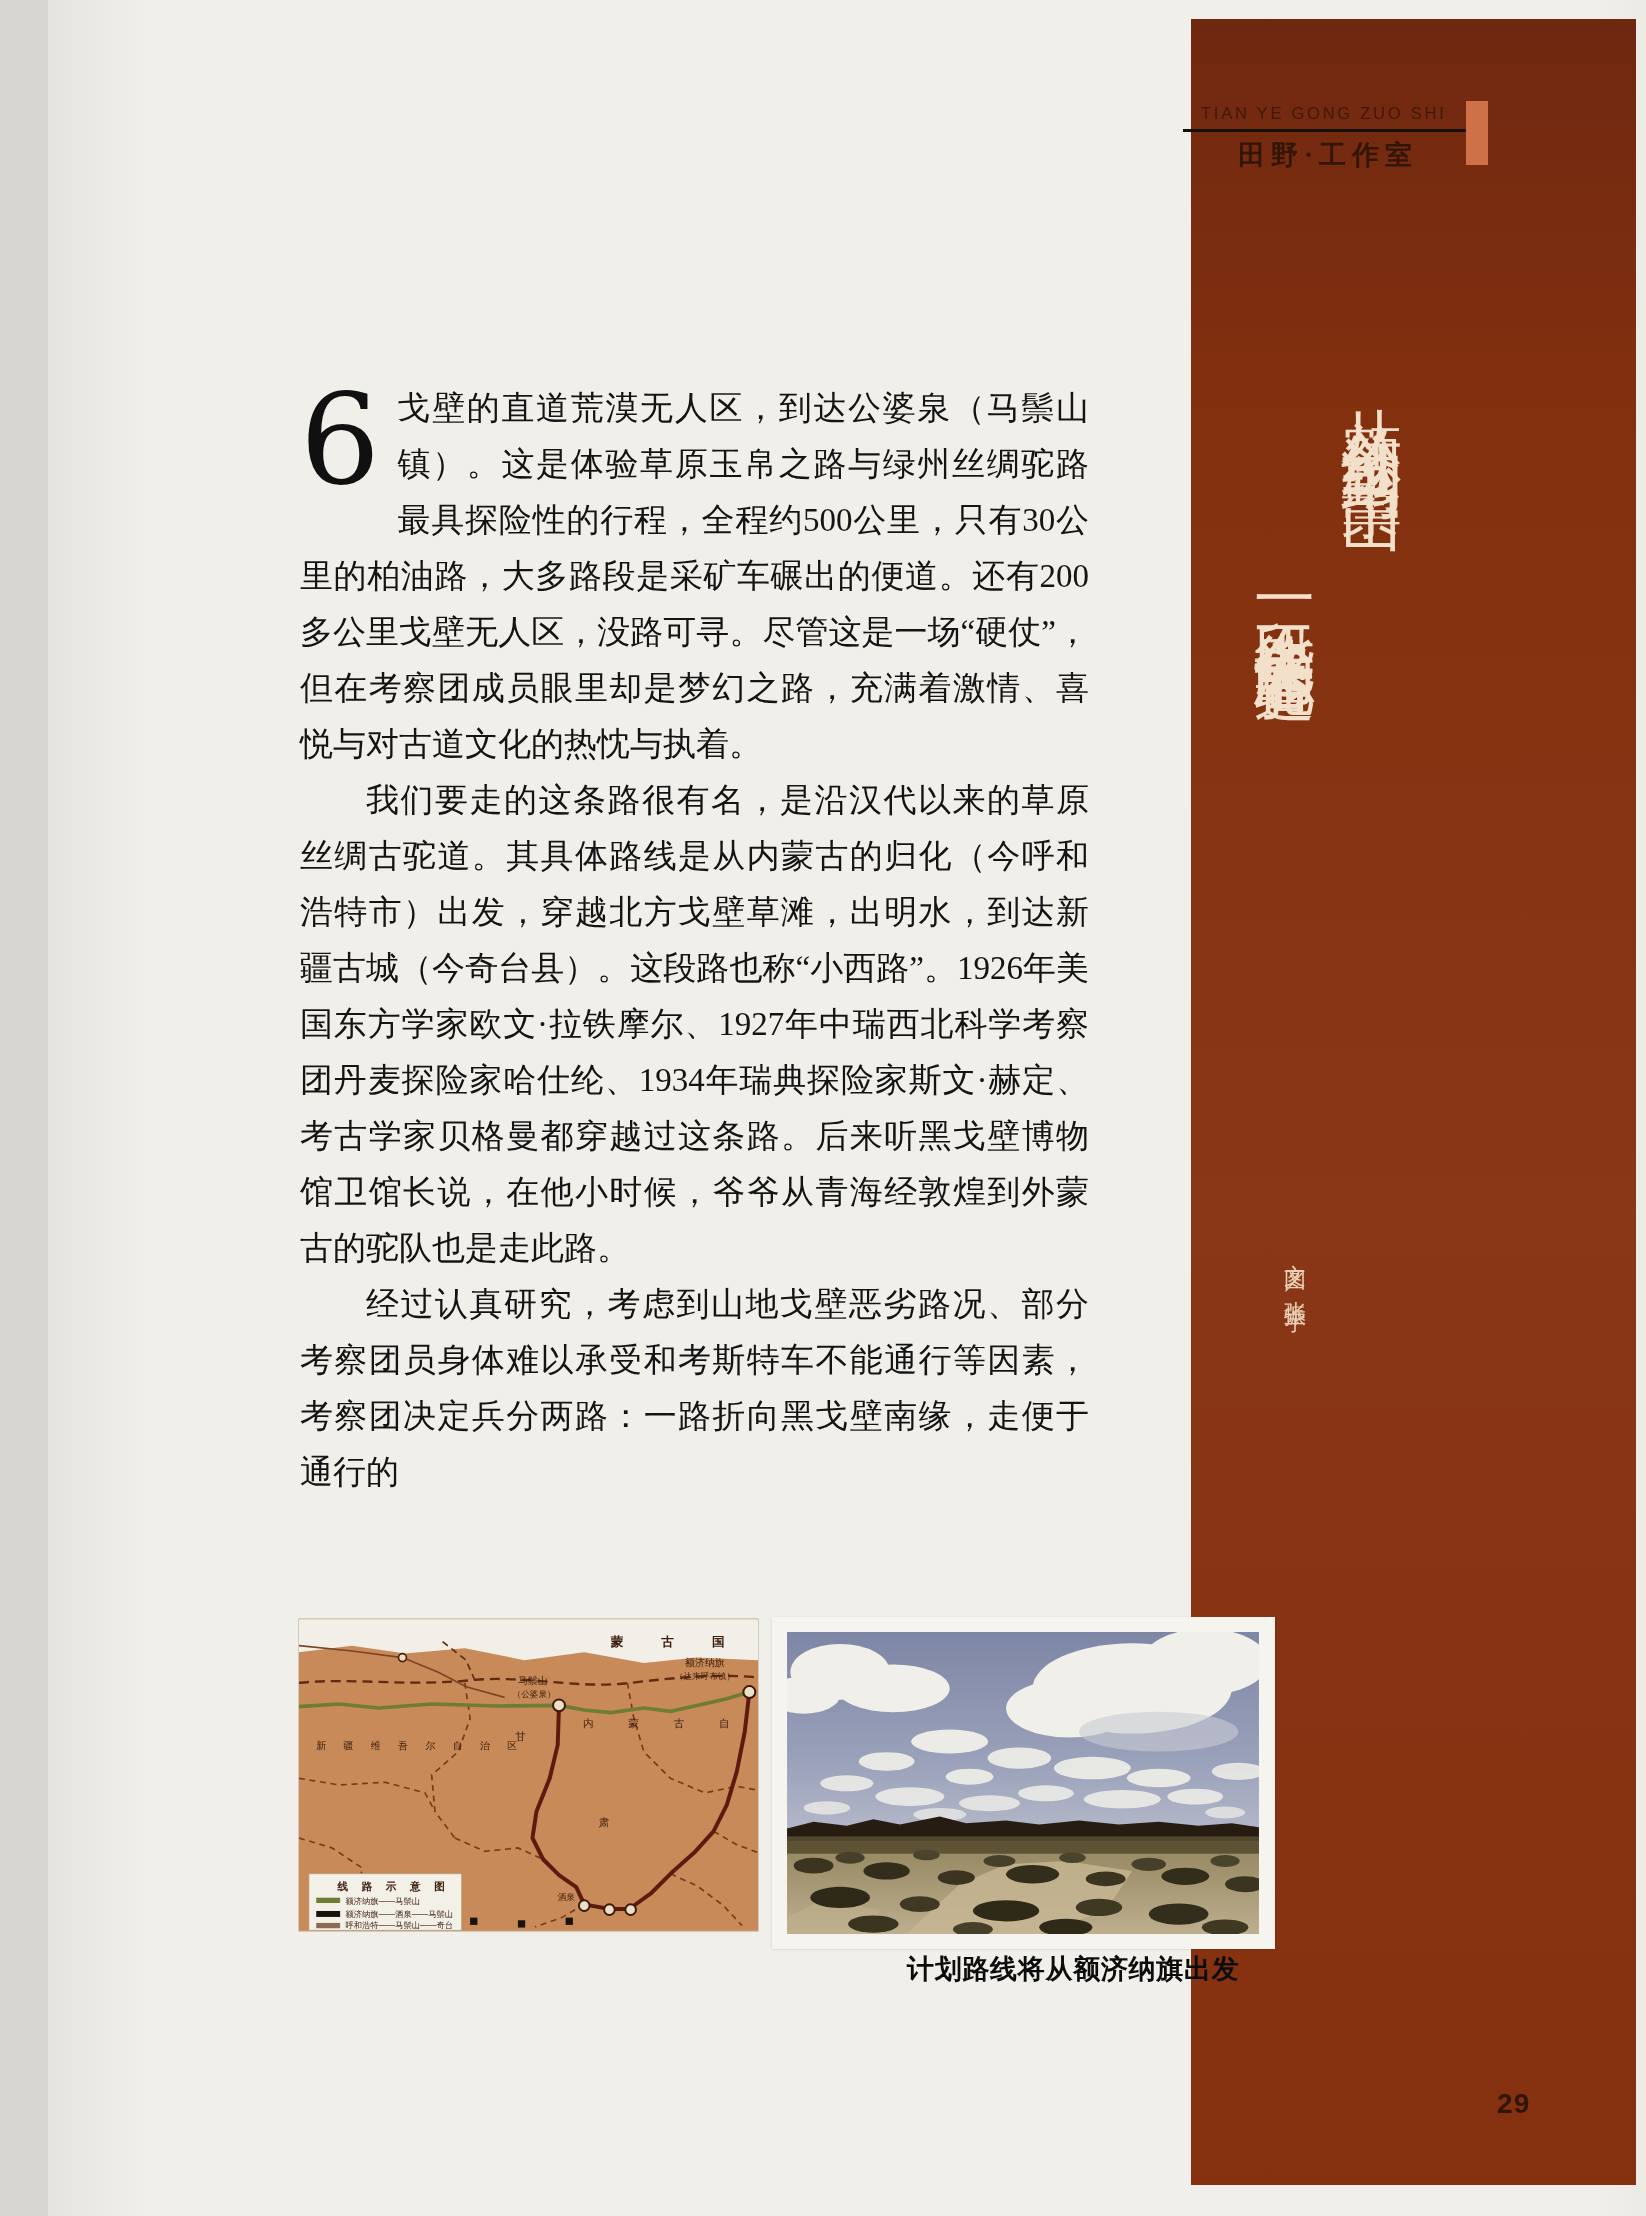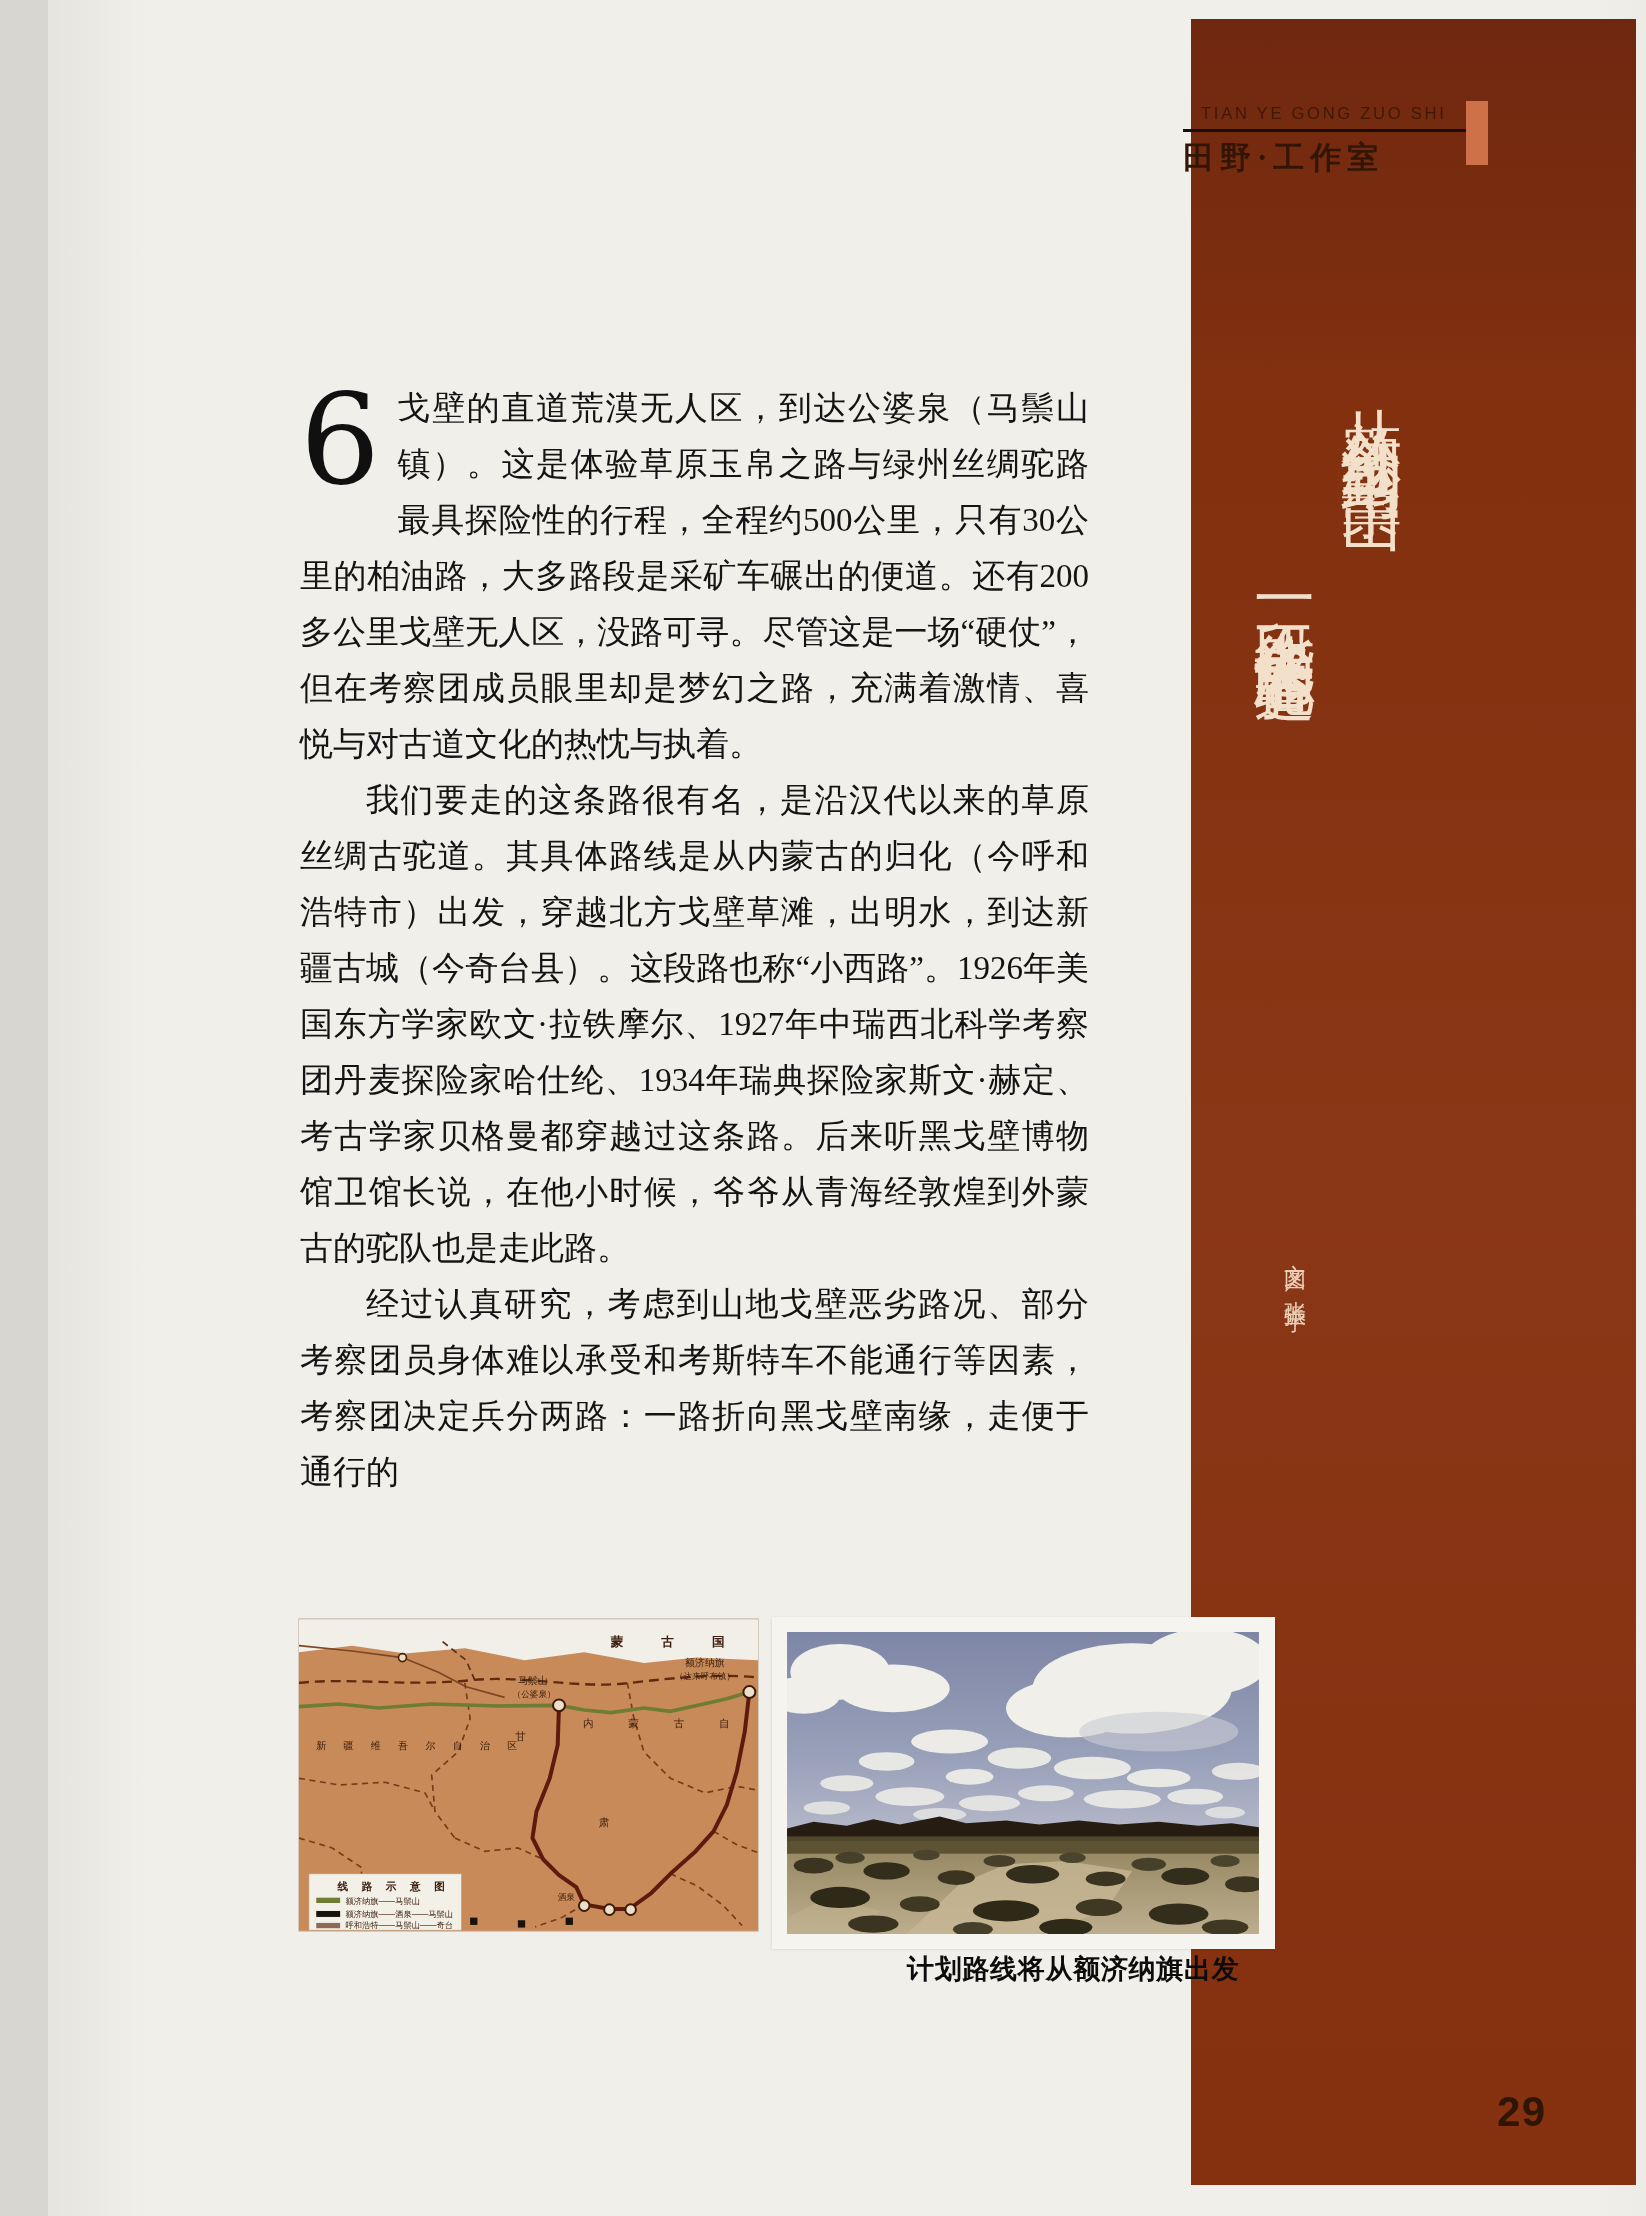--- a/index.html
+++ b/index.html
@@ -12,23 +12,23 @@
     position:absolute;left:1143px;top:18.6px;width:445px;height:2166px;
     background:linear-gradient(180deg,#6f2810 0%,#83300f 18%,#8a3717 55%,#85300f 100%);
   }
   .hdr-pinyin{
     position:absolute;left:1153px;top:104px;width:279px;
     font-family:"Liberation Sans","DejaVu Sans",sans-serif;
     font-size:16.6px;letter-spacing:2.7px;color:rgba(58,22,8,0.9);white-space:nowrap;
   }
   .hdr-rule{position:absolute;left:1135px;top:129px;width:304px;height:3.3px;background:#17100a;}
   .hdr-title{
-    position:absolute;left:1135px;top:137px;
+    position:absolute;left:1190px;top:137px;
     font-family:Liberation Serif, serif;font-weight:bold;
-    font-size:31px;letter-spacing:6px;color:#31130534;color:#331506;white-space:nowrap;
+    font-size:27px;letter-spacing:6px;color:#31130534;color:#331506;white-space:nowrap;
   }
   .hdr-rect{position:absolute;left:1418px;top:101px;width:22px;height:64px;background:#ce7048;}
   .vtitle{
     position:absolute;writing-mode:vertical-rl;text-orientation:upright;
     color:#f2e0cb;font-family:"DejaVu Serif","Liberation Serif",serif;
     white-space:nowrap;
   }
   .vtitle.col1{left:1283px;top:359px;font-size:61px;letter-spacing:12px;}
   .vtitle.col2{left:1196px;top:568px;font-size:61px;letter-spacing:5.3px;}
   .vcredit{
@@ -52,21 +52,21 @@
   .figure-photo{position:absolute;left:14.6px;top:14.6px;width:472px;height:302px;}
   .caption{
     position:absolute;top:1951px;font-family:"Liberation Sans","DejaVu Sans",sans-serif;
     font-weight:bold;font-size:27px;color:#0c0c0c;white-space:nowrap;letter-spacing:0.7px;
   }
   .caption.left{left:252px;}
   .caption.right{left:859px;}
   .pagenum{
     position:absolute;left:1449px;top:2088px;
     font-family:"Liberation Sans","DejaVu Sans",sans-serif;font-weight:bold;
-    font-size:42px;color:#2e1505;letter-spacing:1.3px;
+    font-size:28px;color:#2e1505;letter-spacing:1.3px;
   }
   svg text{font-family:"Liberation Sans","DejaVu Sans",sans-serif;fill:#3a1d0c;}
 </style>
 </head>
 <body>
 
 <div class="page">
 
   <div class="sidebar"></div>
 

